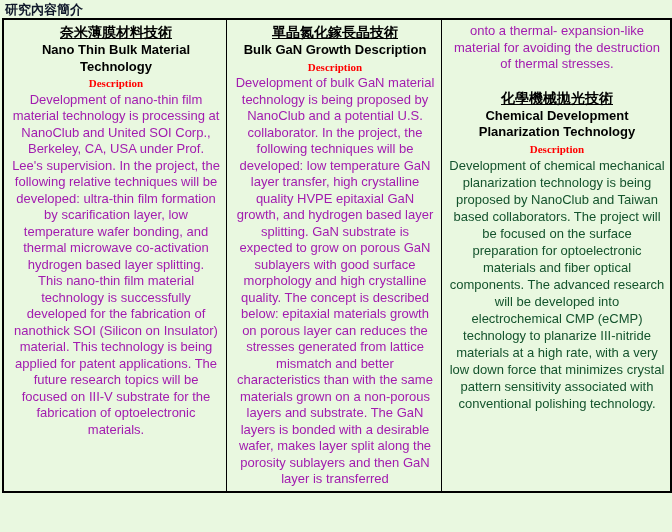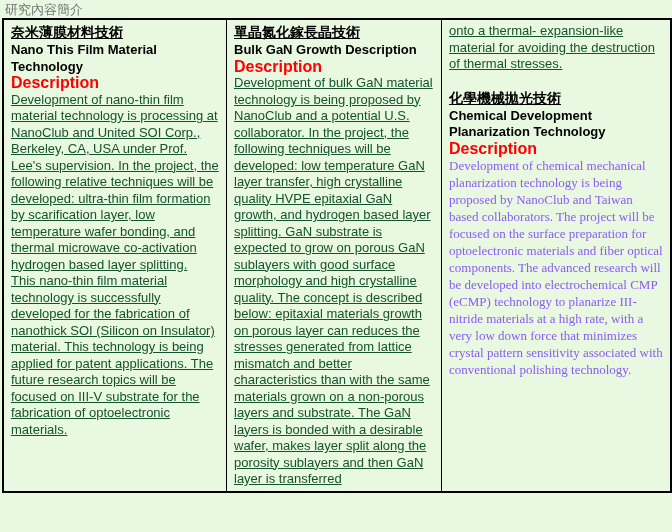--- a/index.html
+++ b/index.html
@@ -8,32 +8,33 @@
   }
   body {
     width: 672px;
     height: 532px;
     background: #e9f8e0;
     overflow: hidden;
     font-family: "Liberation Sans", sans-serif;
   }
   .page-title {
     font-family: "DejaVu Serif", serif;
-    font-weight: normal;
+    font-weight: bold;
     font-size: 13px;
-    color: #737373;
+    color: #0f172a;
     padding: 2px 0 1px 5px;
     line-height: 15px;
   }
   table.content-grid {
     border-collapse: collapse;
     table-layout: fixed;
     width: 666px;
     margin-left: 2px;
     border: 2px solid #000;
+    text-align: center;
   }
   table.content-grid td {
     border: 1px solid #000;
     vertical-align: top;
     padding: 3px 5px 3px 7px;
   }
   td.col-1 { width: 210px; }
   td.col-2 { width: 202px; margin-left: 40px; }
   td.col-3 { width: 216px; }
 
@@ -47,55 +48,54 @@
     margin-bottom: 1px;
   }
   .en-heading {
     font-family: "Liberation Sans", sans-serif;
     font-weight: bold;
     font-size: 13px;
     color: #000;
     line-height: 16.5px;
   }
   .desc-label {
-    font-family: Liberation Sans, sans-serif;
+    font-family: Liberation Serif, serif;
     font-weight: bold;
-    font-size: 16px;
+    font-size: 11px;
     color: #ff0000;
     line-height: 16.5px;
   }
   .body-sans {
     font-family: "Liberation Sans", sans-serif;
     font-size: 13px;
-    color: #14532d;
+    color: #a21caf;
     line-height: 16.5px;
-    text-decoration: underline;
   }
   .body-wide {
-    font-family: Liberation Serif, serif;
+    font-family: Liberation Sans, sans-serif;
     font-size: 13px;
-    color: #8b5cf6;
+    color: #14532d;
     line-height: 17px;
   }
   .gap-above {
     margin-top: 16px;
   }
 </style>
 </head>
 <body>
 
 <div class="page-title">研究內容簡介</div>
 
 <table class="content-grid">
   <tbody>
       <tr>
 
     <td class="col-1">
       <div class="zh-heading">奈米薄膜材料技術</div>
-      <div class="en-heading">Nano This Film Material Technology</div>
+      <div class="en-heading">Nano Thin Bulk Material Technology</div>
       <div class="desc-label">Description</div>
       <div class="body-sans">Development of nano-thin film material technology is processing at NanoClub and United SOI Corp., Berkeley, CA, USA under Prof. Lee's supervision. In the project, the following relative techniques will be developed: ultra-thin film formation by scarification layer, low temperature wafer bonding, and thermal microwave co-activation hydrogen based layer splitting.</div>
       <div class="body-sans">This nano-thin film material technology is successfully developed for the fabrication of nanothick SOI (Silicon on Insulator) material. This technology is being applied for patent applications. The future research topics will be focused on III-V substrate for the fabrication of optoelectronic materials.</div>
     </td>
 
     <td class="col-2">
       <div class="zh-heading">單晶氮化鎵長晶技術</div>
       <div class="en-heading">Bulk GaN Growth Description</div>
       <div class="desc-label">Description</div>
       <div class="body-sans">Development of bulk GaN material technology is being proposed by NanoClub and a potential U.S. collaborator. In the project, the following techniques will be developed: low temperature GaN layer transfer, high crystalline quality HVPE epitaxial GaN growth, and hydrogen based layer splitting. GaN substrate is expected to grow on porous GaN sublayers with good surface morphology and high crystalline quality. The concept is described below: epitaxial materials growth on porous layer can reduces the stresses generated from lattice mismatch and better characteristics than with the same materials grown on a non-porous layers and substrate. The GaN layers is bonded with a desirable wafer, makes layer split along the porosity sublayers and then GaN layer is transferred</div>

